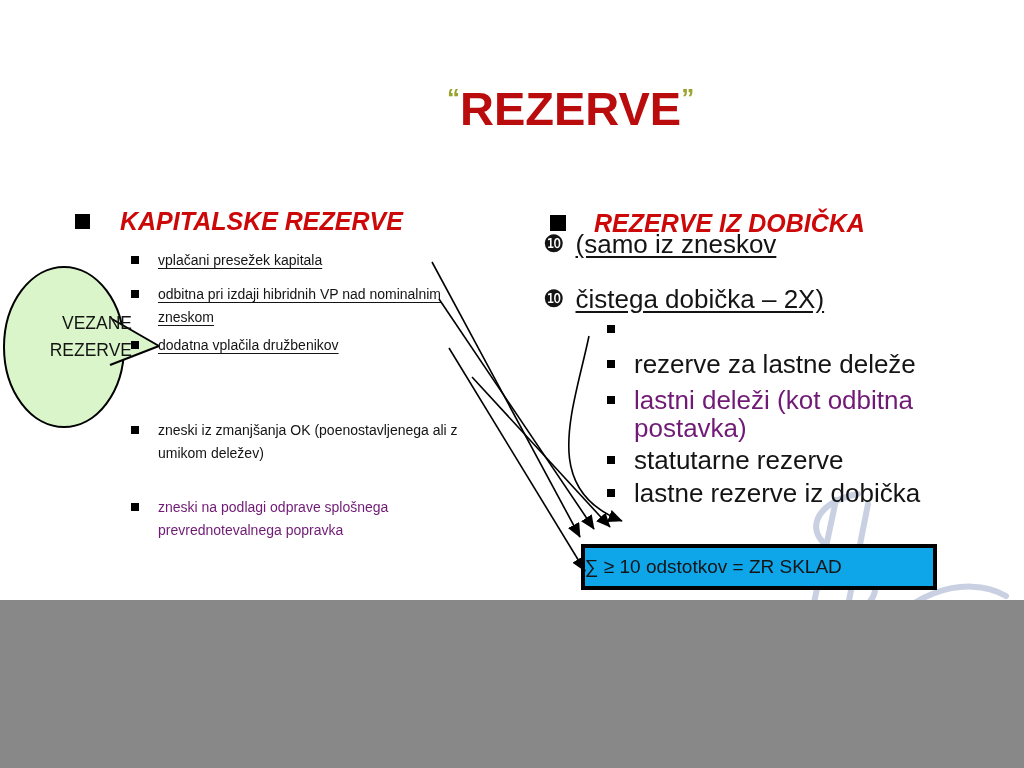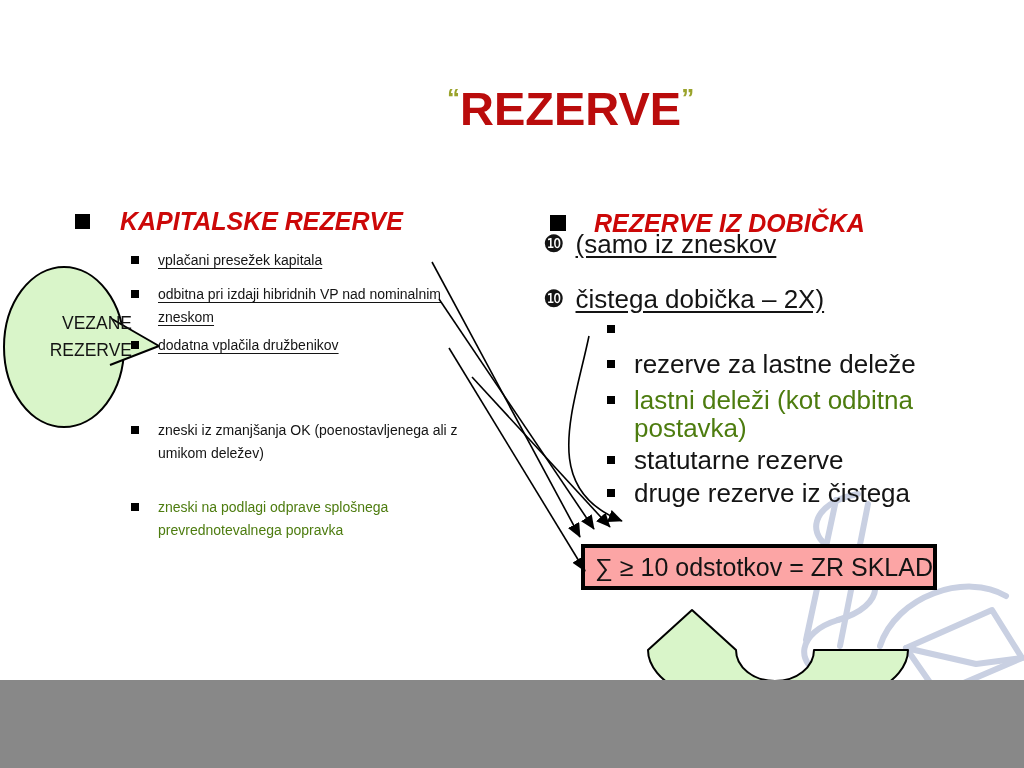--- a/index.html
+++ b/index.html
@@ -1,41 +1,41 @@
 <!DOCTYPE html>
 <html><head>
 <meta charset="utf-8">
 <style>
   html,body{margin:0;padding:0;background:#888;}
   .slide{
-    position:relative;width:1024px;height:680px;background:#ffffff;
+    position:relative;width:1024px;height:600px;background:#ffffff;
     overflow:hidden;font-family:"Liberation Sans",sans-serif;color:#141414;
   }
   svg.layer{position:absolute;left:0;top:0;pointer-events:none;}
   
   .title{position:absolute;left:447px;top:72px;white-space:nowrap;z-index:2;line-height:52px;}
   .title .q{font-size:26px;font-weight:bold;color:#9aa32b;vertical-align:18px;}
   .title .t{font-size:47px;font-weight:bold;color:#ba0c0c;letter-spacing:0px;}
   
   .h-square{position:absolute;background:#000;z-index:2;}
   .heading{position:absolute;font-weight:bold;color:#cc0808;white-space:nowrap;z-index:2;font-style:italic;}
   
   .li{position:absolute;font-size:14px;line-height:23px;width:310px;z-index:2;}
   .li .sq,.ri .sq{position:absolute;width:8px;height:8px;background:#000;left:-27px;top:7px;}
   .u{text-decoration:underline;text-underline-offset:3px;}
-  .pink{color:#4d7c0f;}
+  .pink{color:#701a75;}
   
   .tenrow{position:absolute;font-size:26px;line-height:28px;white-space:nowrap;z-index:2;}
   .tenrow .ten{font-family:"DejaVu Sans",sans-serif;font-size:24px;margin-right:11px;vertical-align:1px;}
   .ri{position:absolute;font-size:26px;line-height:28px;width:340px;z-index:2;}
   .ri .sq{top:10px;}
   
-  .sumbox{position:absolute;left:581px;top:544px;width:348px;height:38px;background:#fca5a5;
-    border:4px solid #000;display:flex;align-items:center;justify-content:flex-end;
-    font-size:25px;white-space:nowrap;z-index:2;
+  .sumbox{position:absolute;left:581px;top:544px;width:348px;height:38px;background:#0ea5e9;
+    border:4px solid #000;display:flex;align-items:center;justify-content:flex-start;
+    font-size:19px;white-space:nowrap;z-index:2;
     font-family:"Liberation Sans","DejaVu Sans",sans-serif;}
   
   .bubble-text{position:absolute;left:26px;top:310px;width:106px;text-align:right;
     font-size:17.5px;line-height:27px;z-index:2;}
   
   .pct{position:absolute;left:746px;top:680px;font-size:33px;color:#000;z-index:2;}
 </style>
 </head>
 <body>
 
@@ -83,21 +83,21 @@
   <div class="h-square" style="left:550px;top:215px;width:16px;height:16px"></div>
   <div class="heading" style="left:594px;top:209px;font-size:25px">REZERVE IZ DOBIČKA</div>
 
   <div class="tenrow" style="left:543px;top:230px"><span class="ten">❿</span><span class="u">(samo iz zneskov</span></div>
   <div class="tenrow" style="left:543px;top:285px"><span class="ten">❿</span><span class="u">čistega dobička – 2X)</span></div>
 
   <div class="ri u" style="left:634px;top:315px"><span class="sq"></span></div>
   <div class="ri" style="left:634px;top:350px"><span class="sq"></span><span>rezerve za lastne deleže</span></div>
   <div class="ri pink" style="left:634px;top:386px"><span class="sq"></span><span>lastni deleži (kot odbitna postavka)</span></div>
   <div class="ri" style="left:634px;top:446px"><span class="sq"></span><span>statutarne rezerve</span></div>
-  <div class="ri" style="left:634px;top:479px"><span class="sq"></span><span>druge rezerve iz čistega</span></div>
+  <div class="ri" style="left:634px;top:479px"><span class="sq"></span><span>lastne rezerve iz dobička</span></div>
 
   <div class="sumbox">
       <span>∑ ≥ 10 odstotkov = ZR SKLAD</span>
     </div>
 
   <div class="pct">5%</div>
 
   <svg class="layer" width="1024" height="768" style="z-index:3">
     <defs>
       <marker id="ah" markerWidth="11" markerHeight="9" refX="8.5" refY="4" orient="auto">

